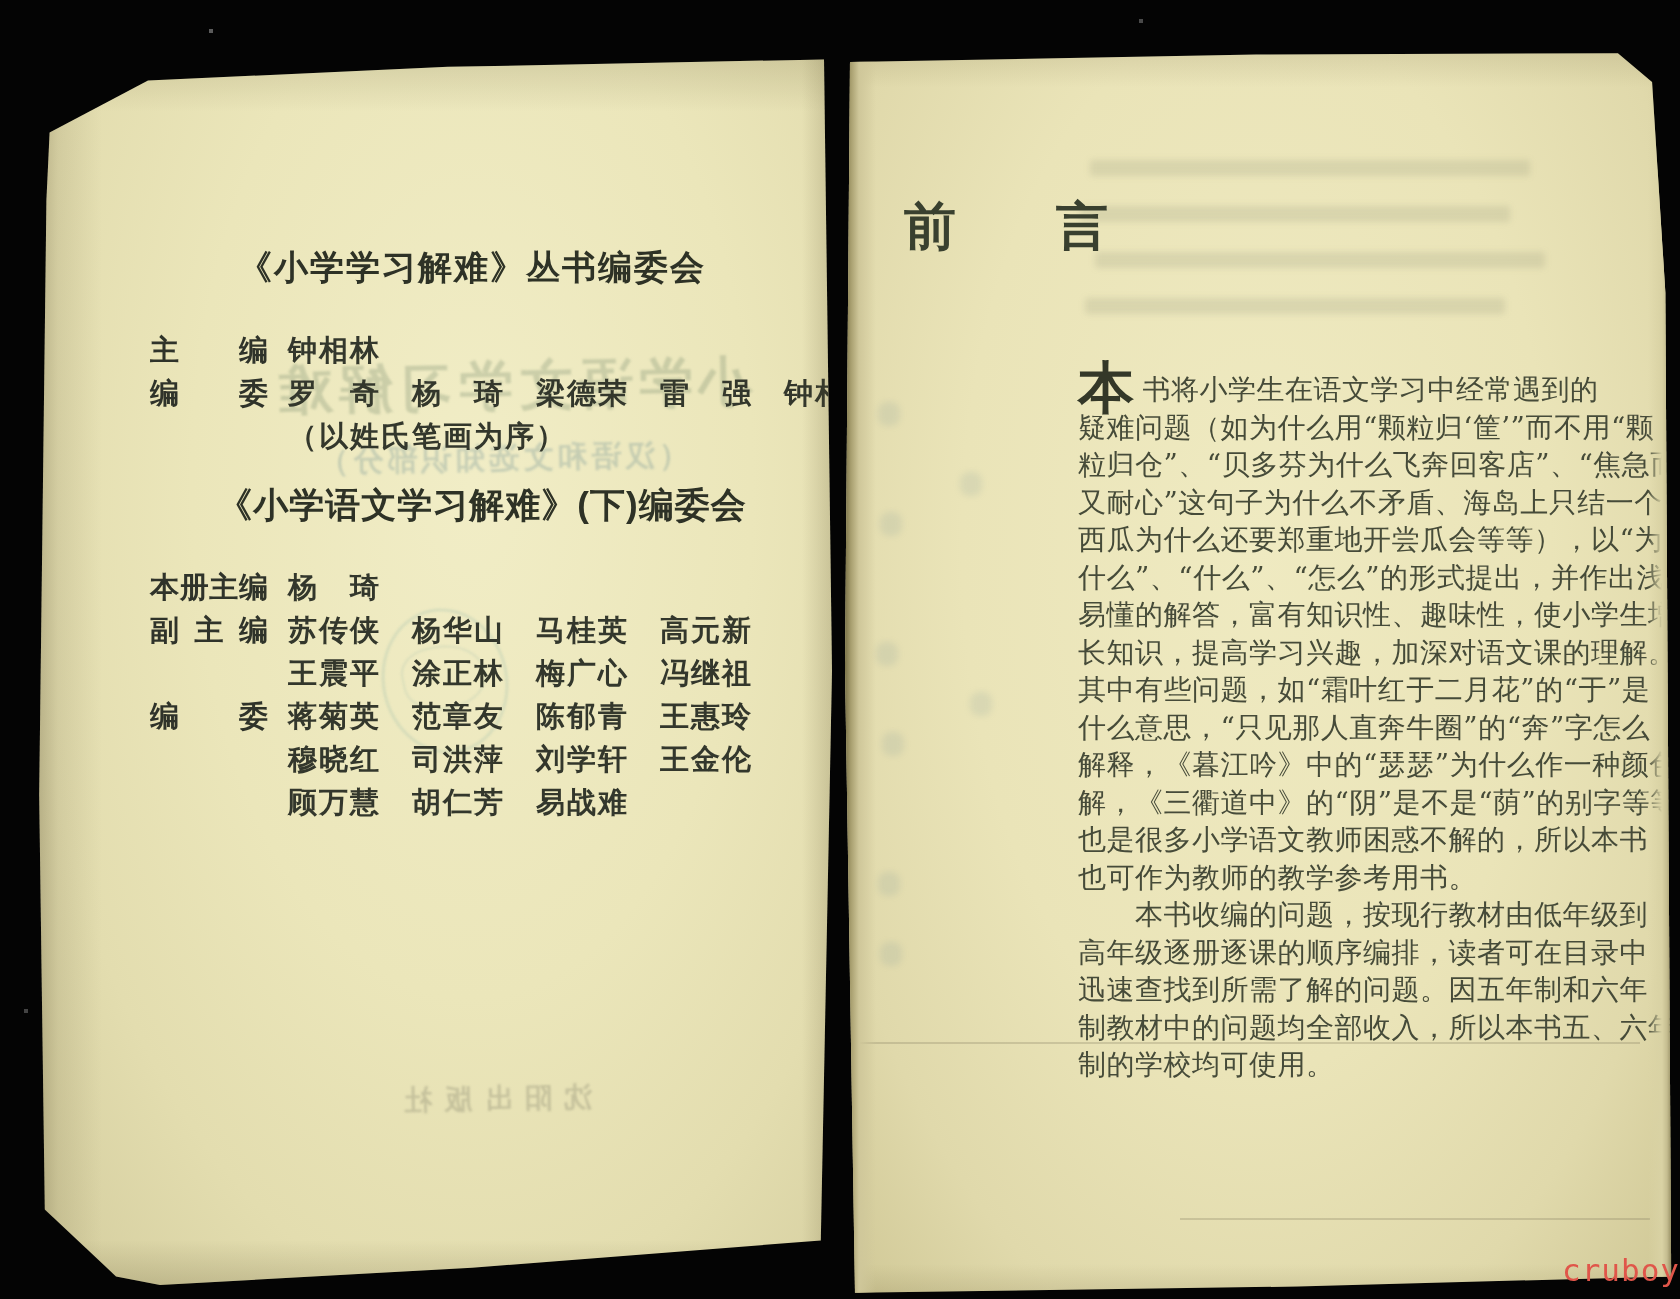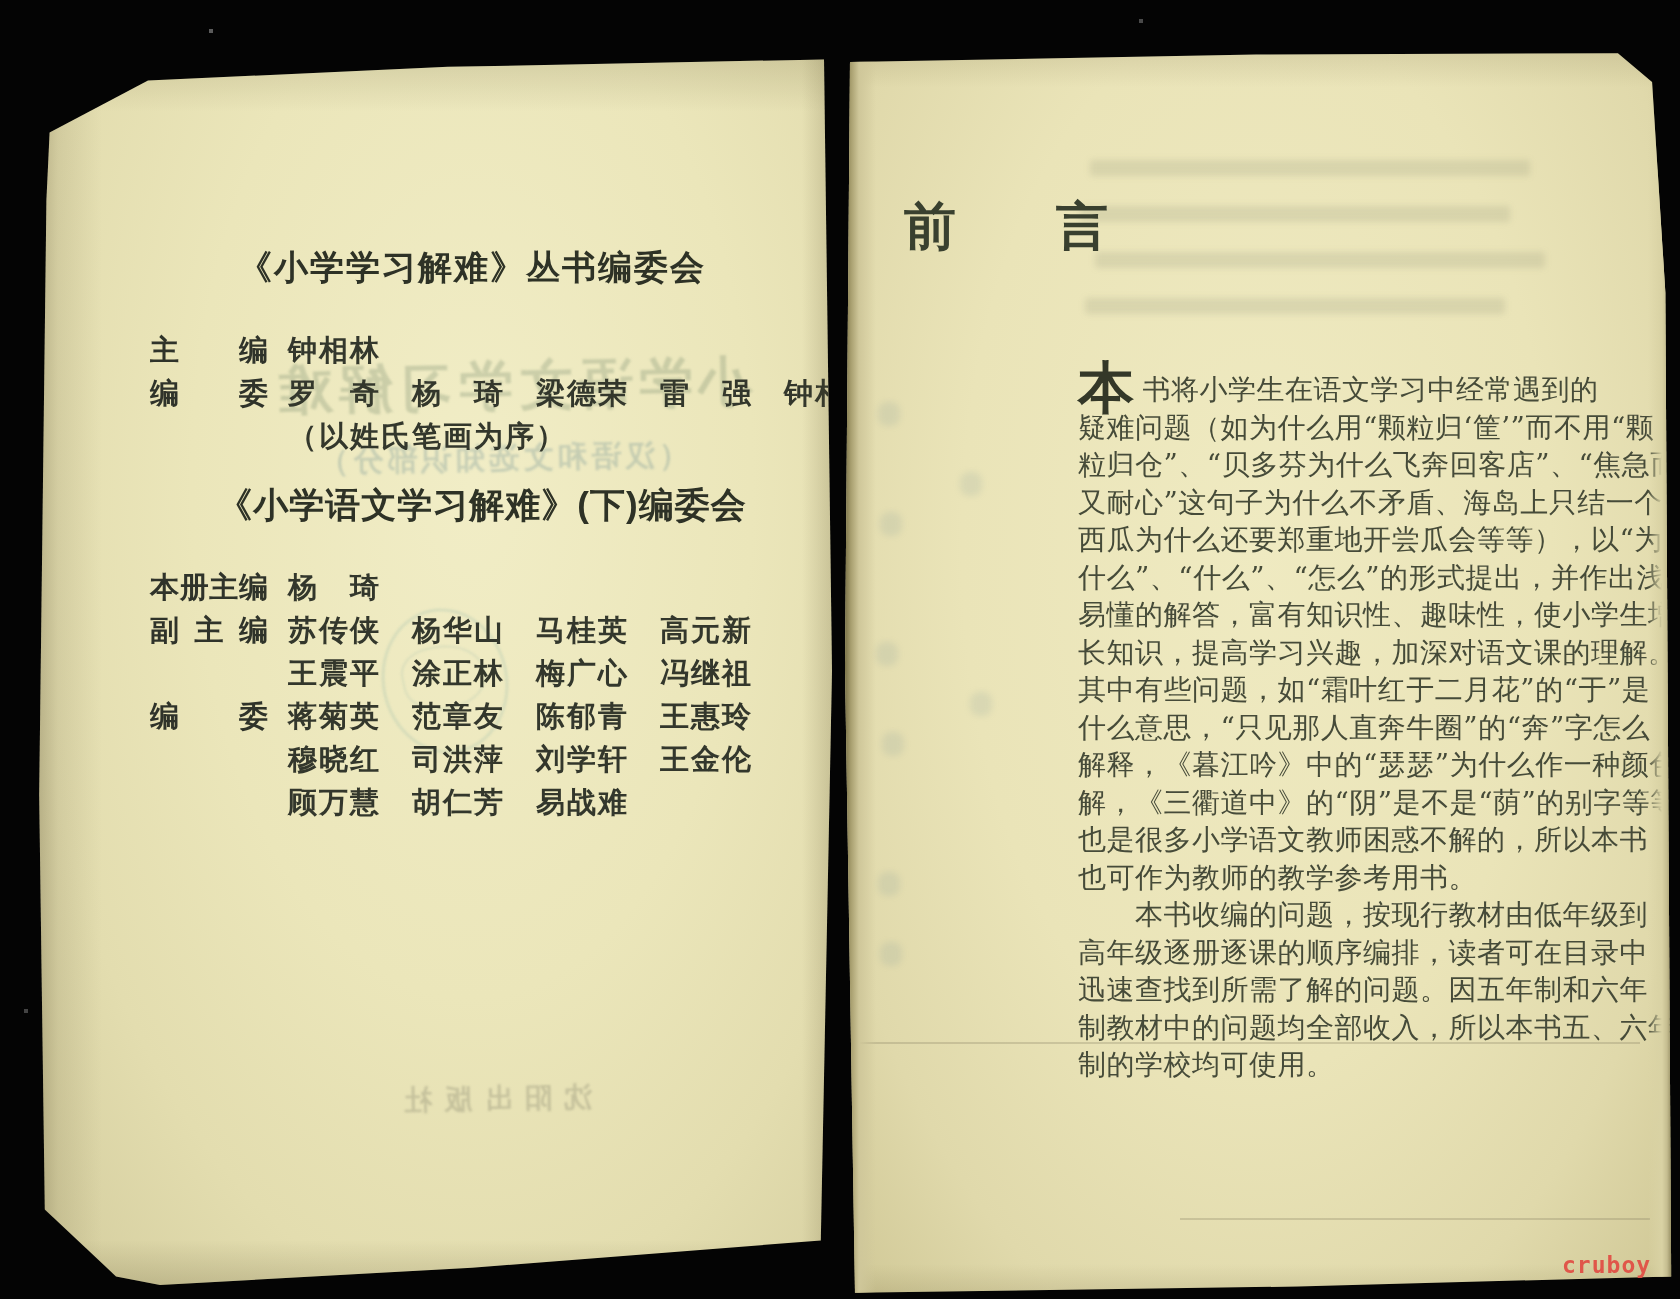--- a/index.html
+++ b/index.html
@@ -66,21 +66,21 @@
     font-family:"Liberation Sans",sans-serif;color:#343828;vertical-align:-8px;
     margin-right:8px;}
   .bleed-bar{position:absolute;height:16px;background:rgba(118,126,102,.16);
     filter:blur(3px);border-radius:3px;}
   .bleed-blob{position:absolute;width:22px;height:24px;background:rgba(110,140,150,.14);
     filter:blur(3px);border-radius:40%;}
   .faint-rule{position:absolute;height:2px;background:rgba(128,122,92,.28);filter:blur(.5px);}
 
   .watermark{position:absolute;left:1562px;top:1252px;
     font-family:"DejaVu Sans Mono","Liberation Mono",monospace;
-    font-size:23px;font-weight:bold;letter-spacing:1px;}
+    font-size:31px;font-weight:normal;letter-spacing:1px;}
 </style>
 </head>
 <body>
 
 <div class="scene">
   <div class="dust"></div>
 
   <div class="left-page">
     <div class="bleed bleed-title-left">小学语文学习解难</div>
     <div class="bleed bleed-subtitle-left">（汉语和文选知识部分）</div>

